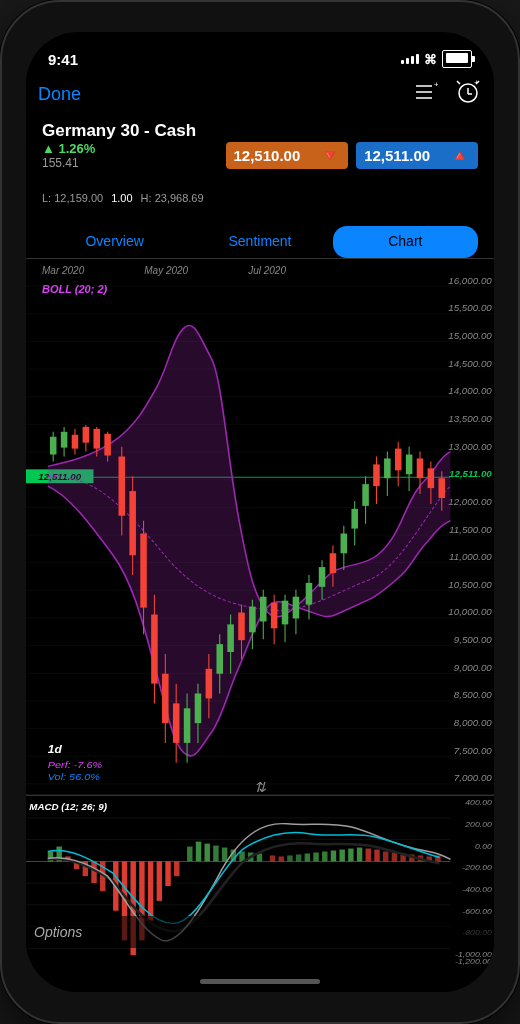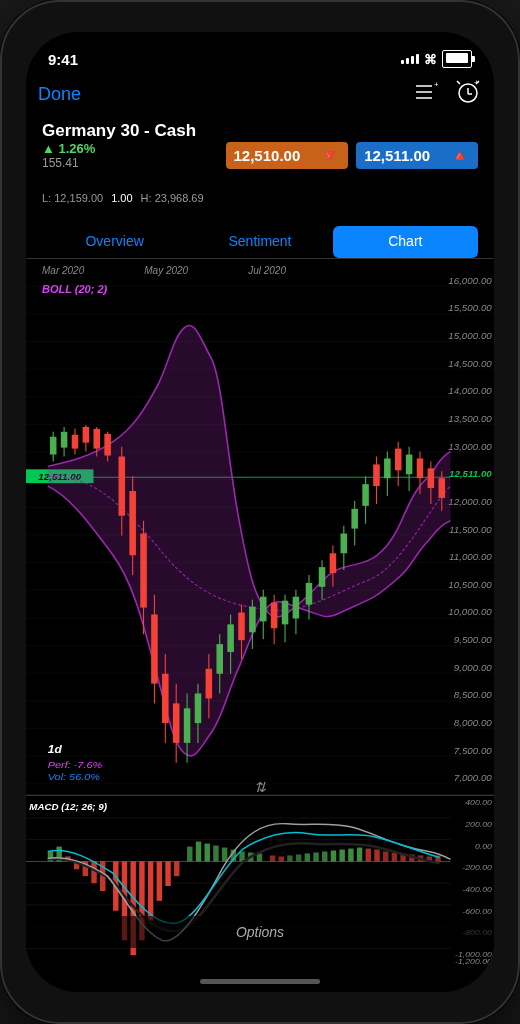--- a/index.html
+++ b/index.html
@@ -108,22 +108,22 @@
     .tab {
       flex: 1;
       text-align: center;
       padding: 7px 0;
       font-size: 14px;
       color: #0a84ff;
       border-bottom: 2px solid transparent;
     }
     .tab.active {
       background: #0a84ff;
-      color: #ffffff;
-      border-radius: 6px;
+      color: #000000;
+      border-radius: 14px;
     }
     .tab-inactive { color: #0a84ff; }
 
     
     .chart-container {
       flex: 1;
       position: relative;
       overflow: hidden;
       background: #000;
       font-style: italic;
@@ -154,21 +154,20 @@
       font-size: 11px;
       font-weight: 600;
     }
 
     .options-bar {
       position: absolute;
       bottom: 0;
       left: 0;
       right: 0;
       display: flex;
-      justify-content: center;
       align-items: center;
       padding: 8px;
       color: #aaa;
       font-size: 14px;
     }
 
     .home-indicator {
       height: 22px;
       display: flex;
       justify-content: center;

